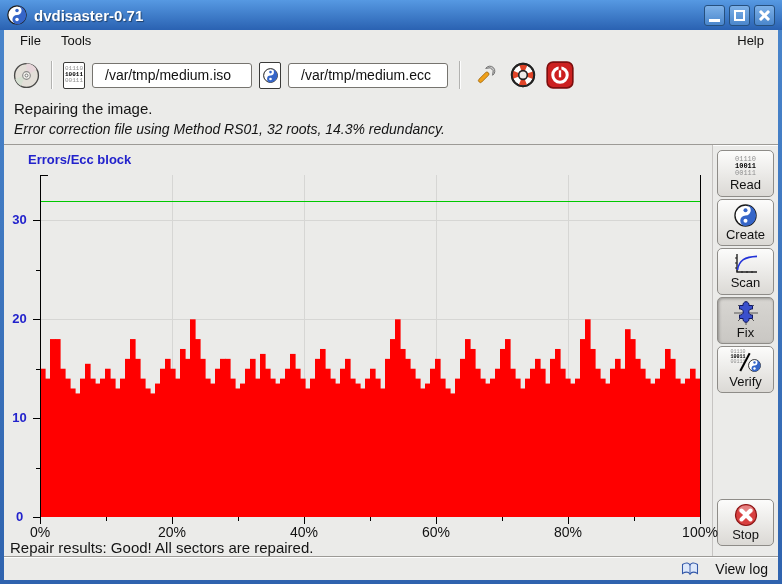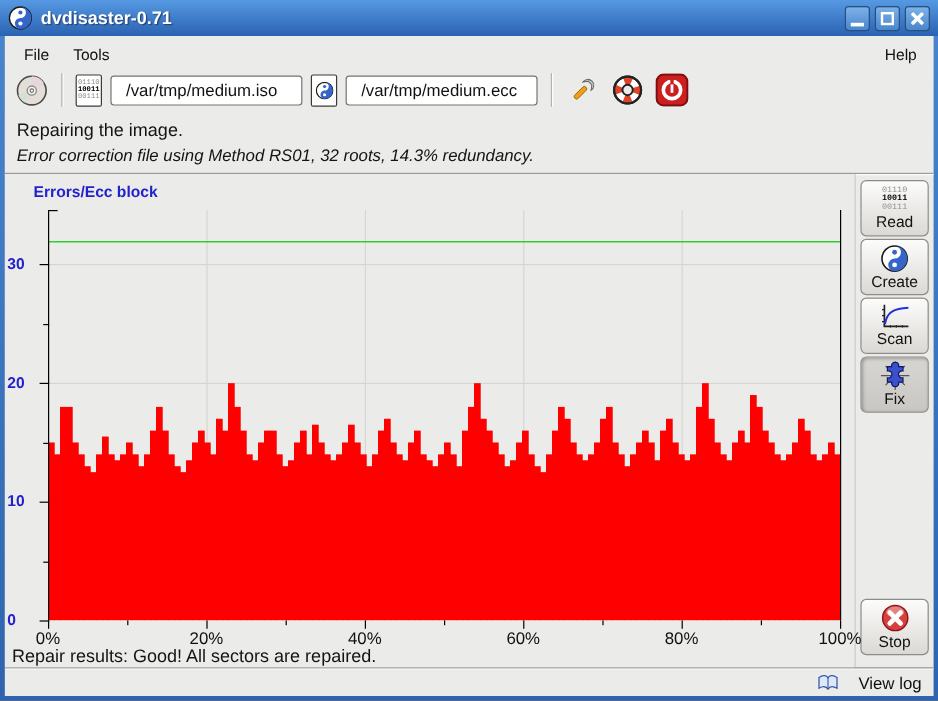--- a/index.html
+++ b/index.html
@@ -12,21 +12,21 @@
   .win-btns{display:flex;gap:4px;}
   .wbtn{width:21px;height:21px;background:linear-gradient(#7db1e8,#4a86cc);border:1px solid #26507e;border-radius:3px;position:relative;}
   .glyph-min{position:absolute;left:4px;right:4px;bottom:3px;height:3px;background:#fff;}
   .glyph-max{position:absolute;left:4px;top:4px;right:4px;bottom:4px;border:2px solid #fff;}
   .glyph-x{position:absolute;left:3px;top:8px;width:13px;height:3px;background:#fff;border-radius:1px;}
   .glyph-x.a{transform:rotate(45deg);}
   .glyph-x.b{transform:rotate(-45deg);}
   
   .content{flex:1;margin:0 4px;background:#ebebe9;display:flex;flex-direction:column;overflow:hidden;}
   
-  .menubar{height:26px;flex:0 0 26px;display:flex;align-items:flex-end;font-size:13px;padding:0 6px;color:#111;}
+  .menubar{height:26px;flex:0 0 26px;display:flex;align-items:flex-start;font-size:13px;padding:0 6px;color:#111;}
   .menu-item{padding:3px 10px;}
   .menu-help{margin-left:auto;padding:3px 8px;}
   
   .toolbar{height:38px;flex:0 0 38px;display:flex;align-items:center;padding:0 8px;gap:7px;}
   .tb-sep{width:1px;height:28px;background:#b2b2b0;box-shadow:1px 0 0 #fdfdfd;margin:0 4px;}
   .disc-btn{width:28px;height:28px;display:flex;align-items:center;justify-content:center;}
   .combo{height:28px;width:198px;background:linear-gradient(#fefefe,#dad8d4);border:1px solid #86847f;border-radius:3px;display:flex;align-items:center;font-size:14px;color:#111;}
   .combo-text{flex:1;padding-left:10px;white-space:nowrap;}
   .combo-arrow-box{width:22px;align-self:stretch;border-left:1px solid #a8a6a2;display:flex;align-items:center;justify-content:center;}
   .arrow-down{width:0;height:0;border:4px solid transparent;border-top:6px solid #222;margin-top:5px;}
@@ -39,21 +39,21 @@
   .status-line2{font-size:14px;font-style:italic;color:#141414;margin-top:4px;}
   
   .main{flex:1;display:flex;min-height:0;}
   .chart-panel{position:relative;flex:1;background:#ebebe9;}
   .chart-title{position:absolute;left:24px;top:7px;color:#2222cc;font-weight:bold;font-size:13px;}
   .result-text{position:absolute;left:6px;top:394px;font-size:15px;color:#141414;}
   .gl-h{position:absolute;height:1px;background:#d6d6d4;}
   .gl-v{position:absolute;width:1px;background:#d6d6d4;}
   .axis{position:absolute;background:#000;}
   .tick{position:absolute;background:#000;}
-  .ylab{position:absolute;width:27px;text-align:left;color:#2222cc;font-weight:bold;font-size:13px;line-height:14px;}
+  .ylab{position:absolute;width:27px;text-align:center;color:#2222cc;font-weight:bold;font-size:13px;line-height:14px;}
   .xlab{position:absolute;width:56px;text-align:center;font-size:14px;color:#111;line-height:15px;}
   .thresh{position:absolute;height:1px;}
   .bars-svg{position:absolute;}
   
   .sidebar{width:66px;flex:0 0 66px;display:flex;flex-direction:column;align-items:center;padding:5px 0 4px;border-left:1px solid #c6c4c2;}
   .side-btn{width:57px;height:47px;margin-bottom:2px;background:linear-gradient(#fcfcfb,#dbd9d5);border:1px solid #8e8c88;border-radius:5px;display:flex;flex-direction:column;align-items:center;justify-content:center;font-size:13px;color:#111;padding:2px 0;}
   .side-btn.active{background:linear-gradient(#d8d6d2,#c9c7c3);box-shadow:inset 1px 1px 3px rgba(0,0,0,.3);}
   .side-label{line-height:14px;margin-top:1px;}
   .binary-icon{font-family:"Liberation Mono",monospace;font-size:7px;line-height:7px;color:#8f8f8f;text-align:center;letter-spacing:0;}
   .binary-icon .mid{color:#000;font-weight:bold;}
@@ -369,20 +369,39 @@
           </svg>
           <span class="side-label">Scan</span>
         </div>
         <div class="side-btn active">
           <svg width="24" height="24" viewBox="0 0 24 24">
             <path d="M12 0v24M0 12h24M4 4l16 16M20 4L4 20" stroke="#555" stroke-width="1" fill="none"></path>
             <path d="M5.5 8.5h3.6a3 3 0 1 1 5.8 0h3.6v3.6a3 3 0 1 0 0 5.8v3.6h-3.6a3 3 0 1 1-5.8 0H5.5v-3.6a3 3 0 1 0 0-5.8z" transform="translate(0 -4) scale(1 1)" fill="#3a50cc" stroke="#101860" stroke-width="1"></path>
           </svg>
           <span class="side-label">Fix</span>
         </div>
+        <div class="side-btn">
+          <span class="verify-ic">
+            <span class="binary-icon tiny">
+              <span>01110</span><br>
+              <span class="mid">10011</span><br>
+              <span>00111</span>
+            </span>
+            <span class="verify-slash"></span>
+            <span class="verify-yy">
+              <svg width="13" height="13" viewBox="0 0 24 24">
+                <circle cx="12" cy="12" r="11" fill="#ffffff" stroke="#1a1a1a" stroke-width="1.6"></circle>
+                <path d="M12 1a11 11 0 0 1 0 22 5.5 5.5 0 0 1 0-11 5.5 5.5 0 0 0 0-11z" fill="#3565c8"></path>
+                <circle cx="12" cy="6.5" r="2.2" fill="#3565c8"></circle>
+                <circle cx="12" cy="17.5" r="2.2" fill="#ffffff"></circle>
+              </svg>
+            </span>
+          </span>
+          <span class="side-label">Verify</span>
+        </div>
         <div class="spacer"></div>
         <div class="side-btn" style="margin-bottom:6px;">
           <svg width="24" height="24" viewBox="0 0 24 24">
             <circle cx="12" cy="12" r="10.5" fill="#d84040" stroke="#8c1616" stroke-width="1.2"></circle>
             <ellipse cx="12" cy="7" rx="7.5" ry="4.5" fill="#ffffff" opacity="0.35"></ellipse>
             <path d="M7.5 7.5 L16.5 16.5 M16.5 7.5 L7.5 16.5" stroke="#ffffff" stroke-width="4" stroke-linecap="round"></path>
           </svg>
           <span class="side-label">Stop</span>
         </div>
       </div>

